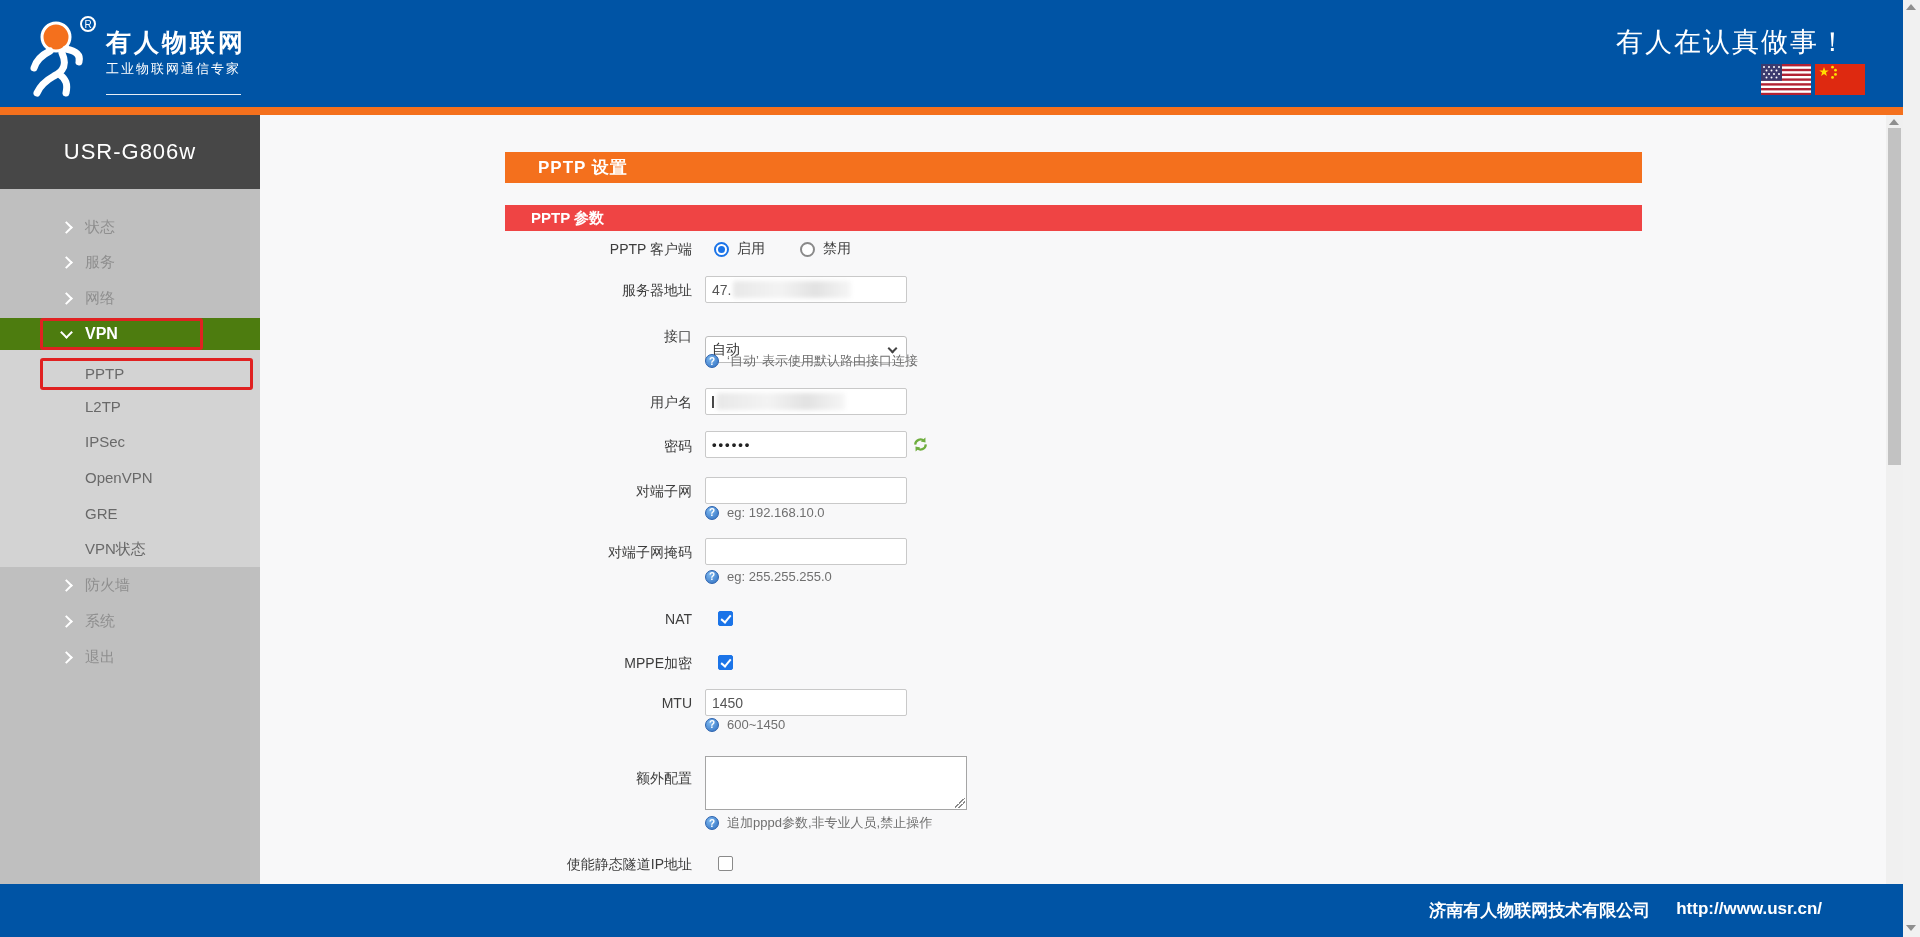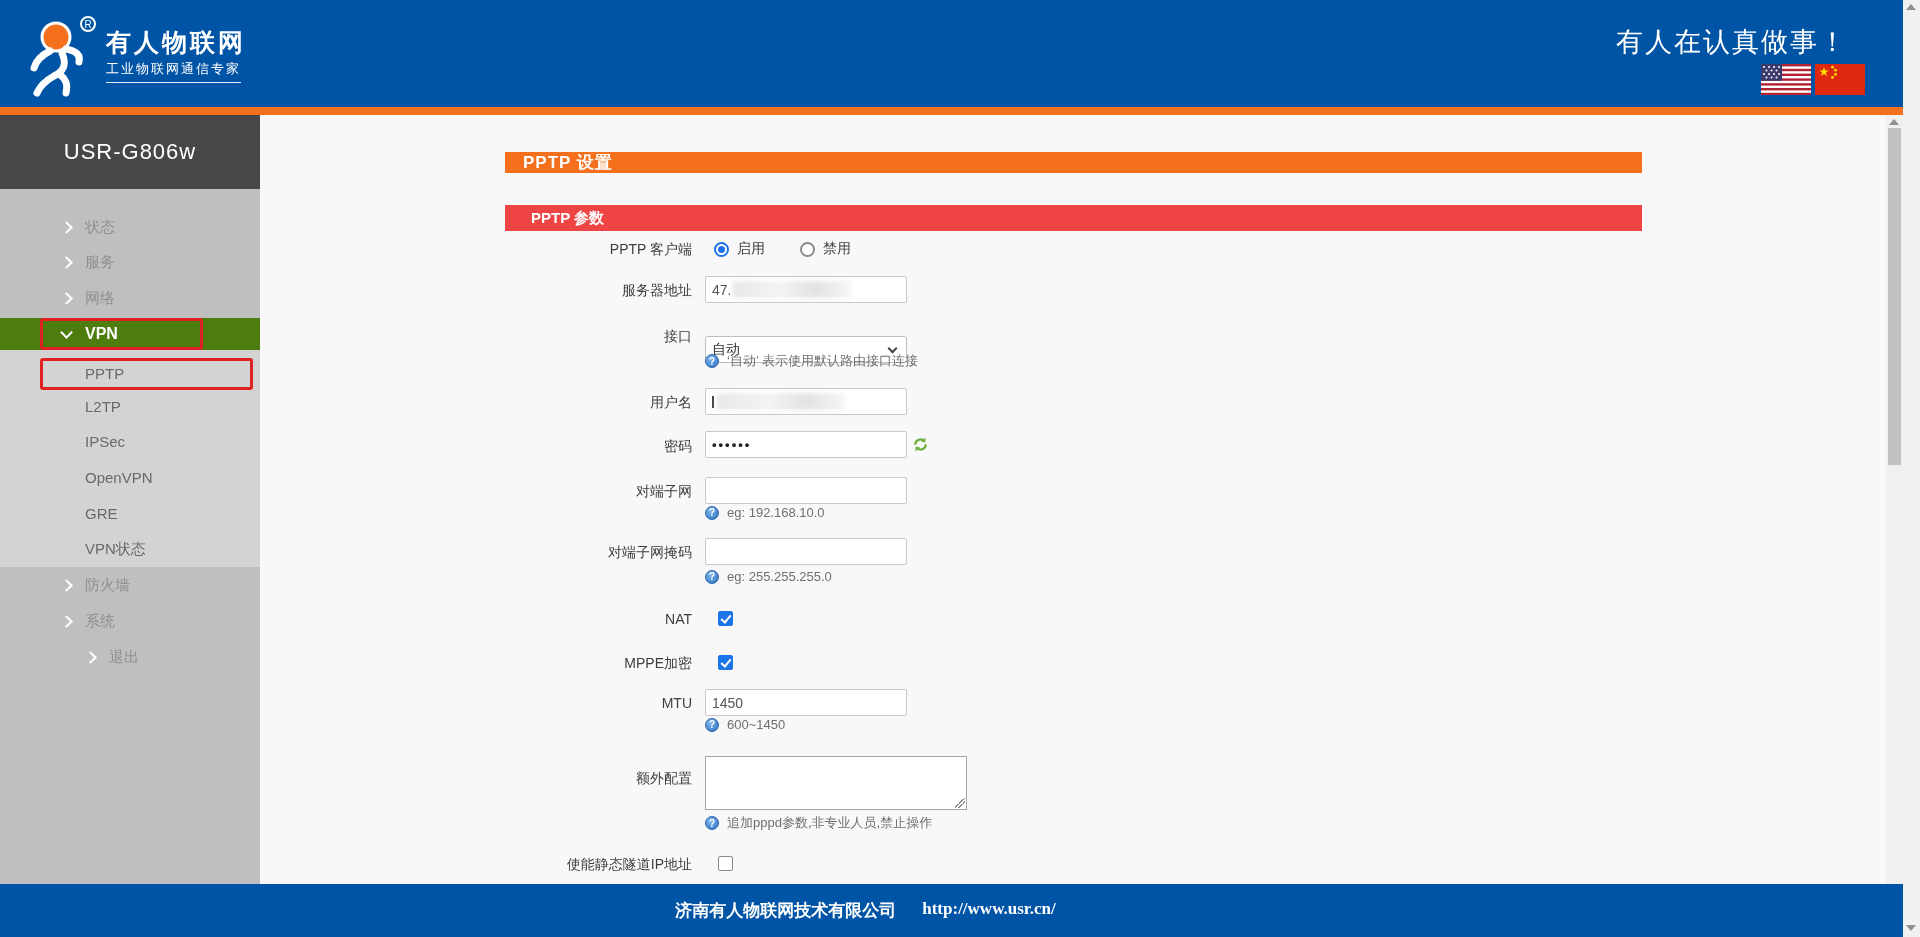--- a/index.html
+++ b/index.html
@@ -5,21 +5,21 @@
   * { margin:0; padding:0; box-sizing:border-box; }
   html,body { background:#ffffff; }
   body { font-family:"Liberation Sans","DejaVu Sans",sans-serif; }
   #page { position:relative; width:1920px; height:937px; overflow:hidden; background:#ffffff; }
 
   
   .top-header { position:absolute; left:0; top:0; width:1903px; height:107px; background:#0054A5; }
   .accent-strip { position:absolute; left:0; top:107px; width:1903px; height:8px; background:#F4701D; }
   .logo-wrap { position:absolute; left:22px; top:13px; width:78px; height:84px; }
   .brand-title { position:absolute; left:106px; top:26px; color:#fff; font-size:25px; font-weight:bold; letter-spacing:3px; }
-  .brand-sub { position:absolute; left:106px; top:60px; color:#fff; font-size:13px; letter-spacing:2px; border-bottom:1px solid rgba(255,255,255,.9); padding-bottom:4px; }
+  .brand-sub { position:absolute; left:106px; top:60px; color:#fff; font-size:13px; letter-spacing:2px; border-bottom:1px solid rgba(255,255,255,.9); padding-bottom:16px; }
   .slogan { position:absolute; right:55px; top:24px; color:#fff; font-size:27px; letter-spacing:2px; font-weight:500; }
   .flags { position:absolute; right:38px; top:64px; display:flex; gap:4px; }
   .flags svg { display:block; }
 
   
   .sidebar-bg { position:absolute; left:0; top:115px; width:260px; height:769px; background:#bfbfbf; }
   .device-header { position:absolute; left:0; top:115px; width:260px; height:74px; background:#474747; color:#fff;
                    display:flex; align-items:center; justify-content:center; font-size:22px; letter-spacing:1px; }
   .submenu-strip { position:absolute; left:0; top:350px; width:260px; height:217px; background:#d3d3d3; }
   .side-item { position:absolute; left:0; width:260px; height:32px; display:flex; align-items:center; cursor:pointer; }
@@ -29,22 +29,22 @@
   .side-item .chev.right { transform:rotate(-45deg); }
   .side-item .chev.down { transform:rotate(45deg); margin-top:-3px; }
   .side-item .side-label { position:absolute; left:85px; }
   .side-item.active { background:#4d7c0f; color:#fff; font-weight:bold; font-size:16px; }
 
   
   .red-box { position:absolute; border:3px solid #E02121; border-radius:3px; pointer-events:none; }
 
   
   .content-bg { position:absolute; left:260px; top:115px; width:1626px; height:769px; background:#f8f8f9; }
-  .bar-orange { position:absolute; left:505px; top:152px; width:1137px; height:21px; background:#F4701D; color:#fff;
-                display:flex; align-items:center; padding-left:18px; font-size:17px; font-weight:bold; letter-spacing:1px; }
+  .bar-orange { position:absolute; left:505px; top:152px; width:1137px; height:31px; background:#F4701D; color:#fff;
+                display:flex; align-items:center; padding-left:33px; font-size:17px; font-weight:bold; letter-spacing:1px; }
   .bar-dark { position:absolute; left:505px; top:205px; width:1137px; height:26px; background:#ef4444; color:#fff;
               display:flex; align-items:center; padding-left:26px; font-size:15px; font-weight:bold; }
 
   .f-label { position:absolute; left:392px; width:300px; text-align:right; font-size:14px; color:#3d3d3d; }
   .f-input { position:absolute; left:705px; width:202px; height:27px; background:#fff; border:1px solid #c9c9c9; border-radius:2px;
              font-size:14px; color:#555; padding:0 6px; display:flex; align-items:center; overflow:hidden; }
   .f-select { position:absolute; left:705px; width:202px; height:27px; background:#fff; border:1px solid #bdbdbd; border-radius:3px;
               font-size:14px; color:#333; padding:0 6px; display:flex; align-items:center; cursor:pointer; }
   .sel-arrow { position:absolute; right:10px; top:8px; width:7px; height:7px; border-right:2px solid #444; border-bottom:2px solid #444; transform:rotate(45deg); }
   .hint { position:absolute; left:705px; display:flex; align-items:center; gap:8px; font-size:13px; color:#6f6f6f; }
@@ -64,21 +64,21 @@
   .cb.checked { background:#1B74E8; border:1px solid #1B74E8; }
   .cb.checked::after { content:""; position:absolute; left:4px; top:1px; width:4px; height:8px; border:solid #fff; border-width:0 2px 2px 0; transform:rotate(40deg); }
   .cb.unchecked { background:#fff; border:1px solid #8a8a8a; }
 
   .f-textarea { position:absolute; left:705px; top:756px; width:262px; height:54px; background:#fff; border:1px solid #a5a5a5; }
   .resize-handle { position:absolute; right:1px; bottom:1px; width:10px; height:10px;
                    background:linear-gradient(135deg, transparent 0 45%, #8a8a8a 45% 52%, transparent 52% 65%, #8a8a8a 65% 72%, transparent 72%); }
 
   
   .footer { position:absolute; left:0; top:884px; width:1913px; height:53px; background:#0054A5; color:#fff;
-            display:flex; align-items:center; justify-content:center; gap:26px; font-size:17px; font-weight:bold;font-family:Liberation Serif, serif; }
+            display:flex; align-items:center; justify-content:flex-end; gap:26px; font-size:17px; font-weight:bold; }
   .footer .inner { display:flex; gap:26px; transform:translateX(-91px); }
   .footer a { color:#fff; text-decoration:none; }
 
   
   .sb-outer { position:absolute; left:1903px; top:0; width:17px; height:937px; background:#f1f1f1; }
   .sb-inner { position:absolute; left:1886px; top:115px; width:17px; height:769px; background:#f0f0f0; }
   .sb-thumb { position:absolute; left:2px; top:13px; width:13px; height:337px; background:#c2c2c2; }
   .tri-up { width:0; height:0; border-left:5px solid transparent; border-right:5px solid transparent; border-bottom:6px solid #8f8f8f; position:absolute; }
   .tri-down { width:0; height:0; border-left:5px solid transparent; border-right:5px solid transparent; border-top:6px solid #8f8f8f; position:absolute; }
 </style>
@@ -188,21 +188,21 @@
         <span class="side-label">VPN状态</span>
       </div>
       <div class="side-item group" style="top: 569px;">
         <span class="chev right"></span>
         <span class="side-label">防火墙</span>
       </div>
       <div class="side-item group" style="top: 605px;">
         <span class="chev right"></span>
         <span class="side-label">系统</span>
       </div>
-      <div class="side-item group" style="top: 641px; margin-left: 24px;">
+      <div class="side-item group" style="top: 641px;">
         <span class="chev right"></span>
         <span class="side-label">退出</span>
       </div>
     </div>
 
   <div class="red-box" style="left:40px; top:318px; width:163px; height:32px;"></div>
   <div class="red-box" style="left:40px; top:358px; width:213px; height:32px;"></div>
   <div class="red-box" style="left:700px; top:227px; width:90px; height:36px;"></div>
 
   <div class="content-bg"></div>

